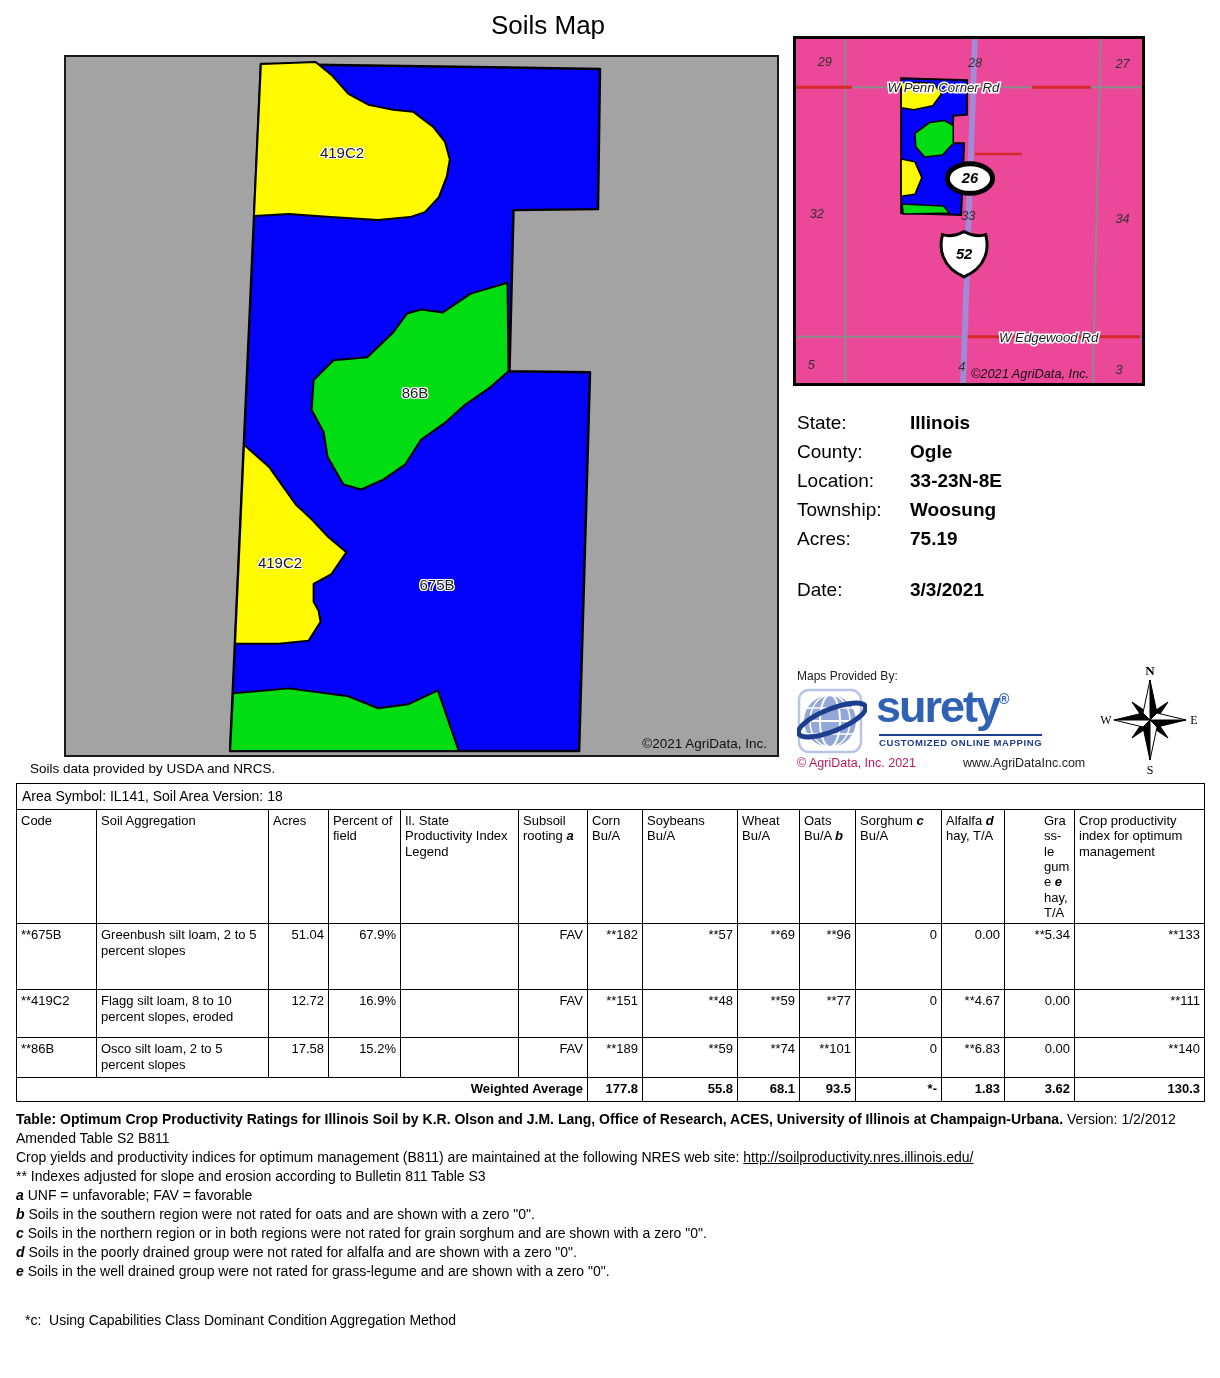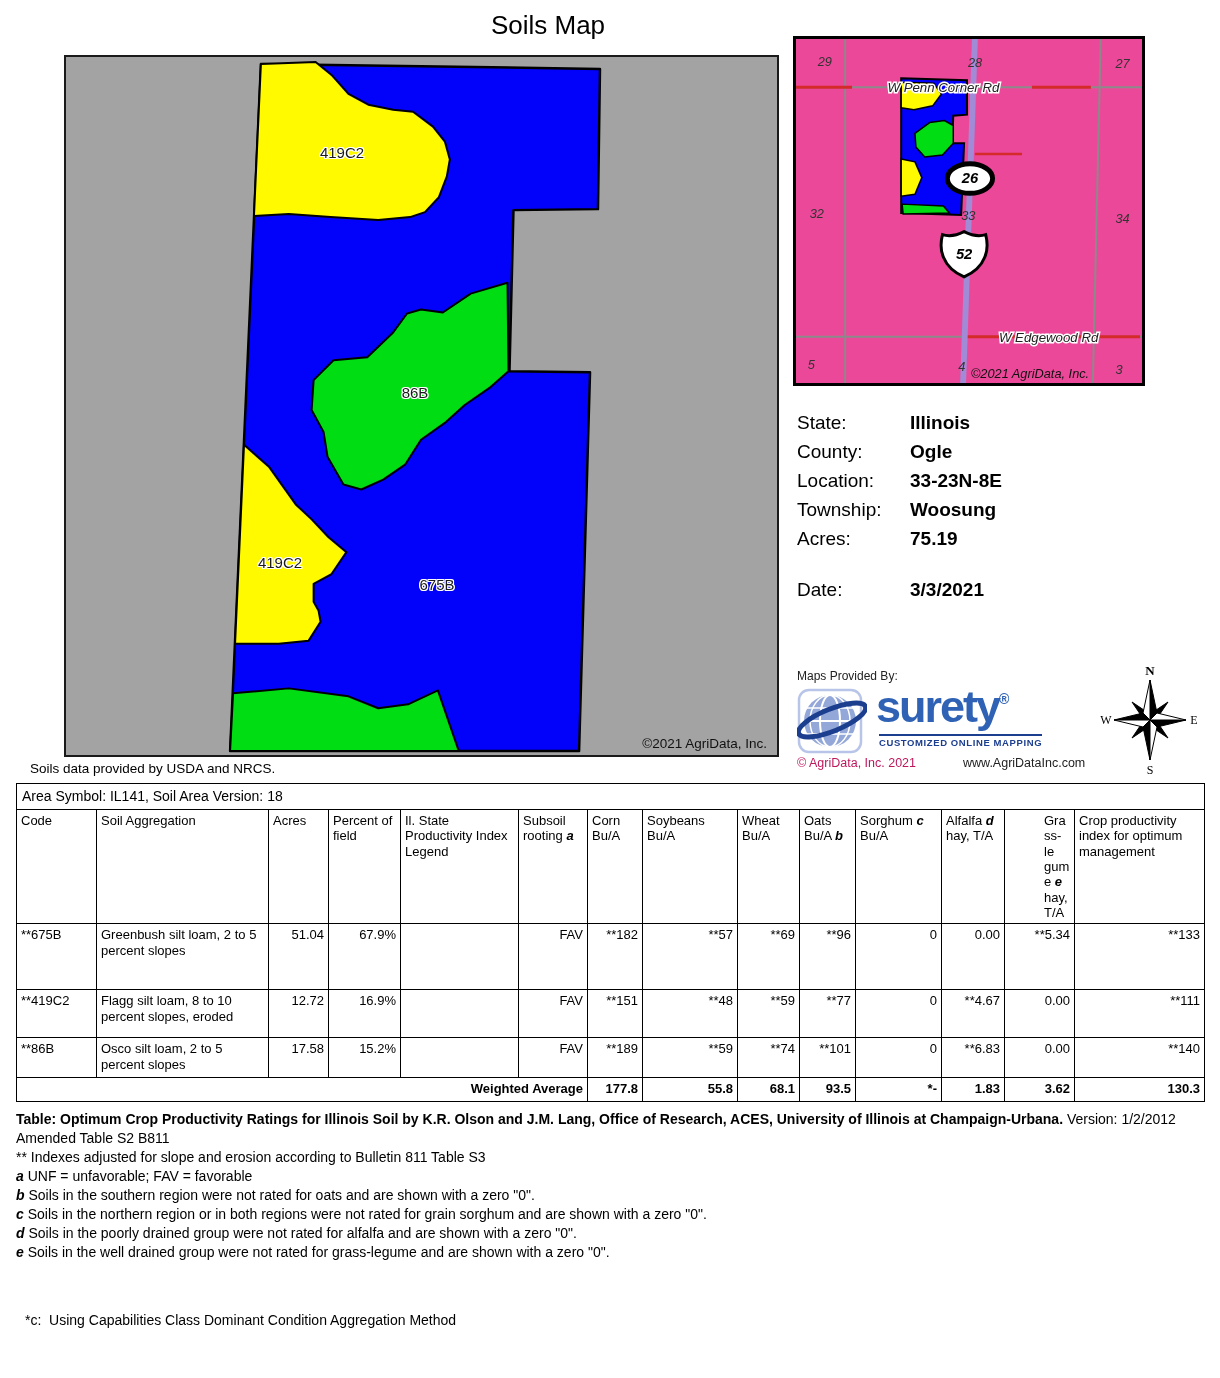--- a/index.html
+++ b/index.html
@@ -284,20 +284,21 @@
       <td class="wa-num">1.83</td>
       <td class="wa-num">3.62</td>
       <td class="wa-num">130.3</td>
     </tr>
   </tbody>
     </table>
 </div>
 
 <div class="abs" id="footnotes">
   <div><b>Table: Optimum Crop Productivity Ratings for Illinois Soil by K.R. Olson and J.M. Lang, Office of Research, ACES, University of Illinois at Champaign-Urbana.</b><span> Version: 1/2/2012 Amended Table S2 B811</span></div>
+  <div><span>Crop yields and productivity indices for optimum management (B811) are maintained at the following NRES web site: </span><a href="#">http://soilproductivity.nres.illinois.edu/</a></div>
   <div>** Indexes adjusted for slope and erosion according to Bulletin 811 Table S3</div>
   <div><span class="fn-letter">a</span><span> UNF = unfavorable; FAV = favorable</span></div>
   <div><span class="fn-letter">b</span><span> Soils in the southern region were not rated for oats and are shown with a zero "0".</span></div>
   <div><span class="fn-letter">c</span><span> Soils in the northern region or in both regions were not rated for grain sorghum and are shown with a zero "0".</span></div>
   <div><span class="fn-letter">d</span><span> Soils in the poorly drained group were not rated for alfalfa and are shown with a zero "0".</span></div>
   <div><span class="fn-letter">e</span><span> Soils in the well drained group were not rated for grass-legume and are shown with a zero "0".</span></div>
 </div>
 <div class="abs" id="aggregation">*c:  Using Capabilities Class Dominant Condition Aggregation Method</div>
 
 </body></html>

